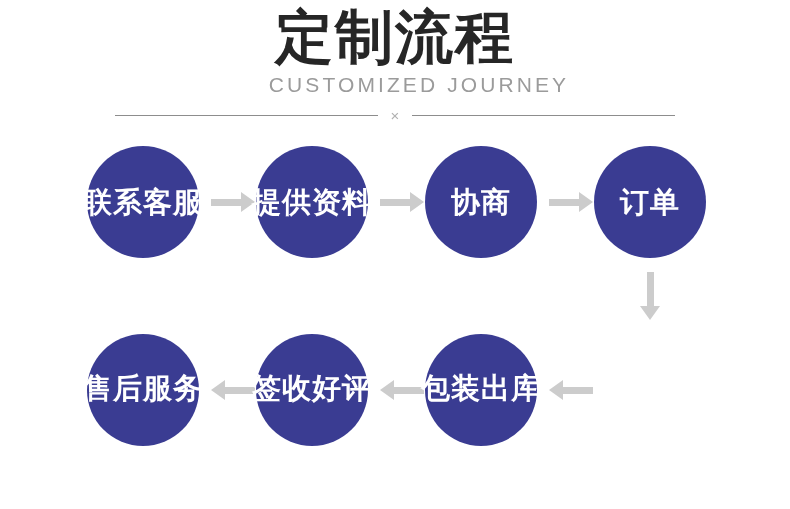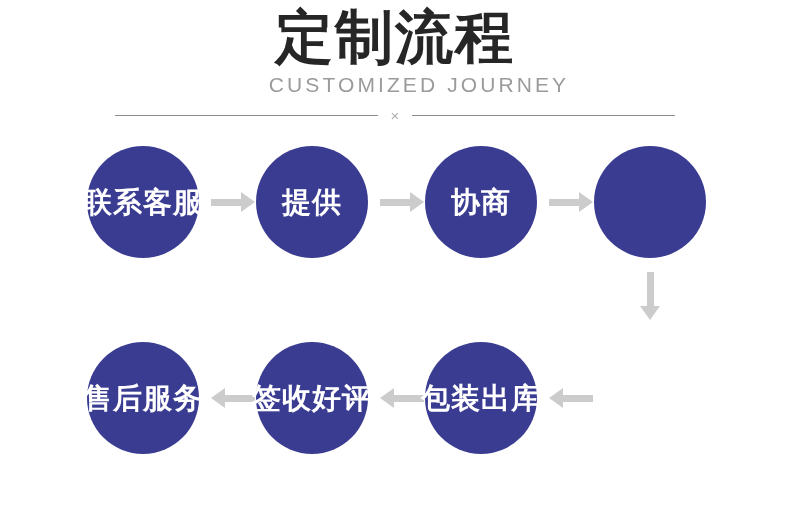--- a/index.html
+++ b/index.html
@@ -72,21 +72,21 @@
   }
 
   
   .flow-row {
     position: absolute;
     left: 0;
     width: 790px;
     height: 112px;
   }
   .row-1 { top: 146px; }
-  .row-2 { top: 342px; }
+  .row-2 { top: 334px; font-family: Liberation Mono, monospace; }
 
   .node {
     position: absolute;
     top: 0;
     width: 112px;
     height: 112px;
     border-radius: 50%;
     background: #3a3c92;
     display: flex;
     align-items: center;
@@ -185,37 +185,39 @@
       <div class="node-line">客服</div>
     </div>
 
     <div class="arrow-h right gap-0">
       <div class="shaft"></div>
       <div class="head"></div>
     </div>
 
     <div class="node pos-1">
       <div class="node-line">提供</div>
+      <div class="node-line">资料</div>
     </div>
 
     <div class="arrow-h right gap-1">
       <div class="shaft"></div>
       <div class="head"></div>
     </div>
 
     <div class="node pos-2">
       <div class="node-line">协商</div>
     </div>
 
     <div class="arrow-h right gap-2">
       <div class="shaft"></div>
       <div class="head"></div>
     </div>
 
     <div class="node pos-3">
+      <div class="node-line">订单</div>
     </div>
 
   </div>
 
   <div class="arrow-v">
     <div class="shaft"></div>
     <div class="head"></div>
   </div>
 
   <div class="flow-row row-2">

